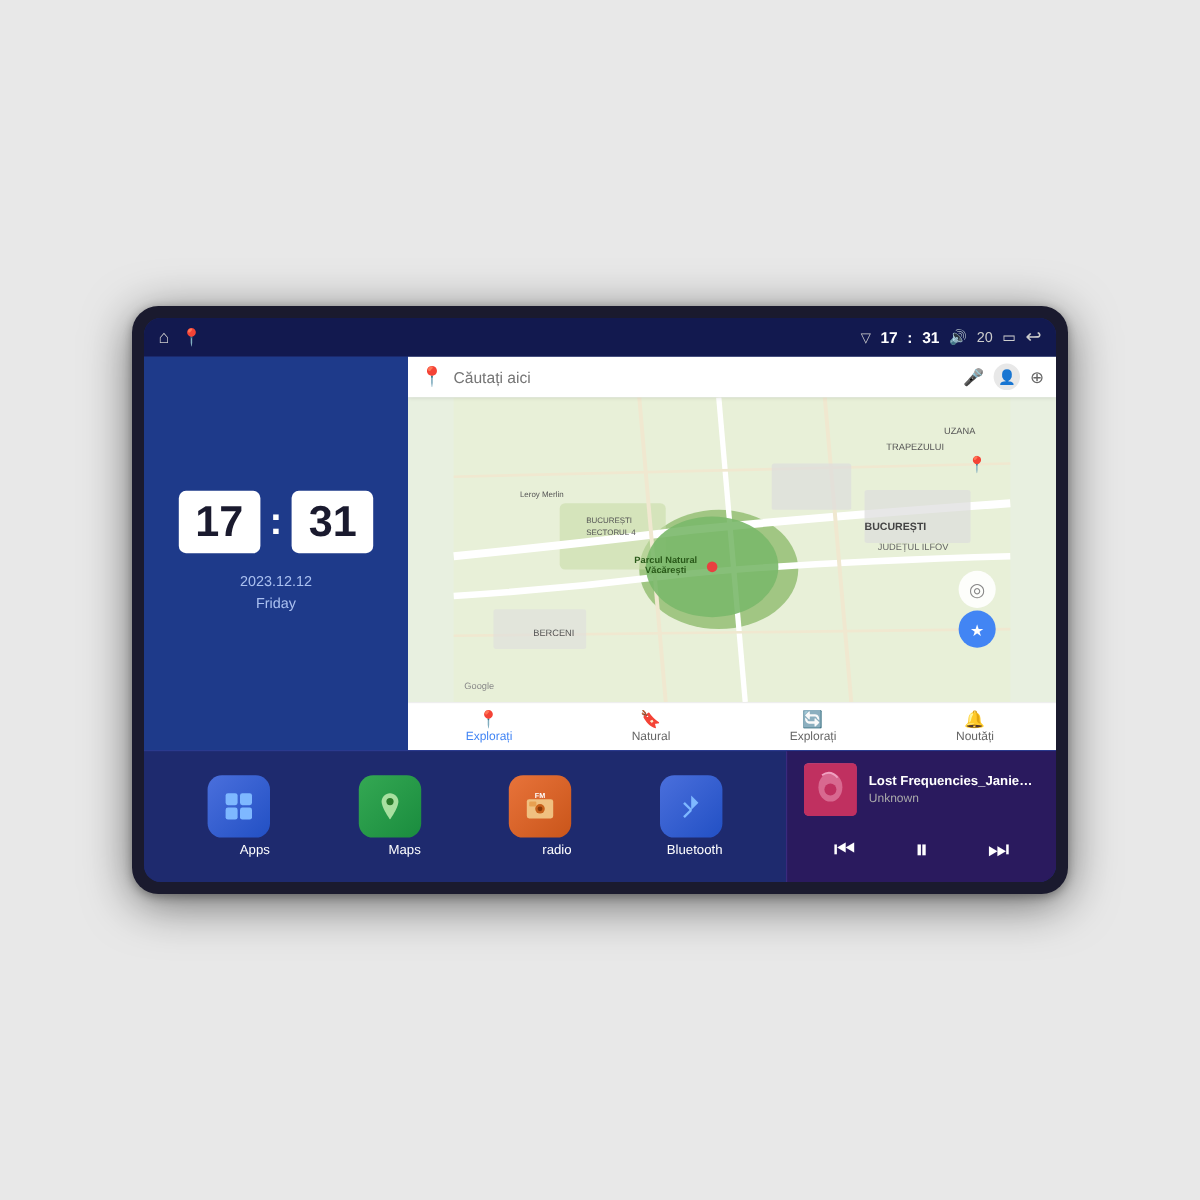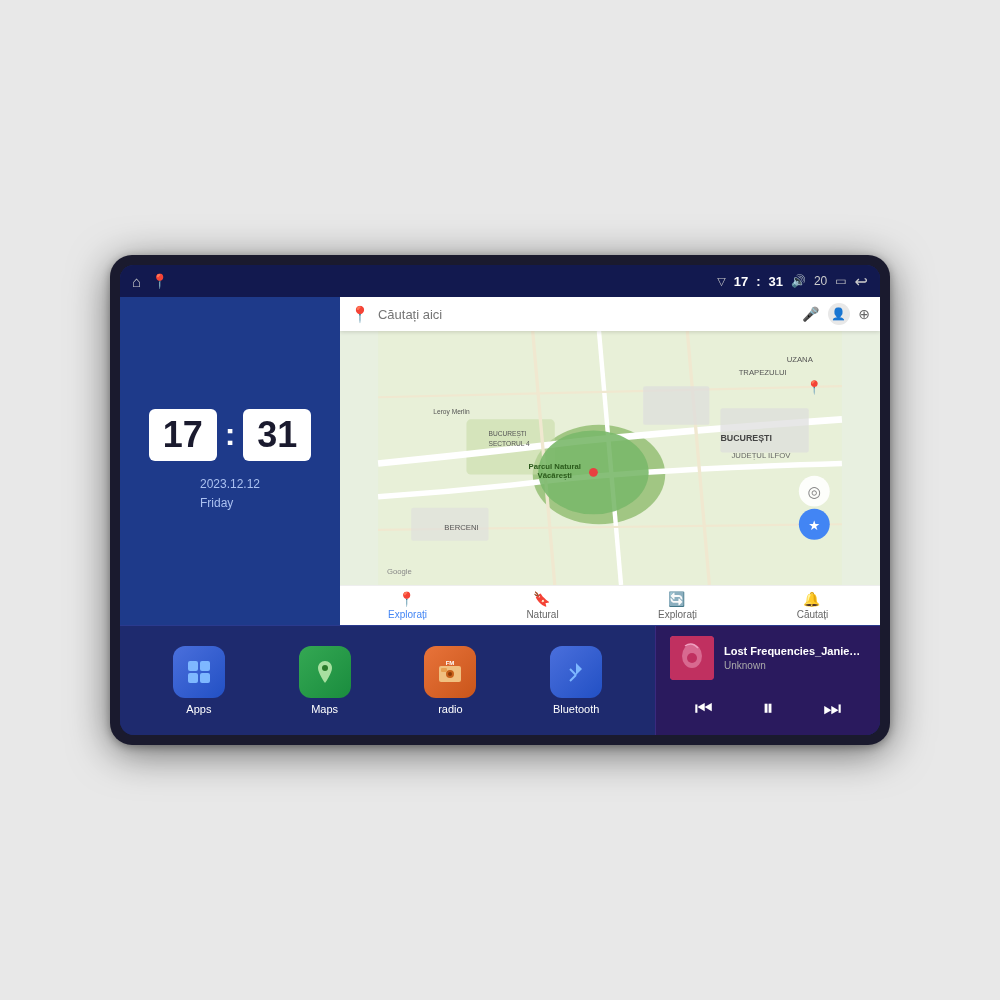--- a/index.html
+++ b/index.html
@@ -84,20 +84,21 @@
       line-height: 1;
     }
     .clock-colon {
       color: #fff;
       font-size: 32px;
       font-weight: 700;
     }
     .clock-date {
       color: #aac0f0;
       font-size: 12px;
+      text-align: center;
       line-height: 1.6;
       margin-top: 6px;
     }
     
     .map-widget {
       flex: 1;
       background: #e8f0e0;
       position: relative;
       overflow: hidden;
       display: flex;
@@ -163,21 +164,21 @@
     .apps-row {
       flex: 1;
       display: flex;
       align-items: center;
       justify-content: space-around;
       padding: 8px 16px;
     }
     .app-item {
       display: flex;
       flex-direction: column;
-      align-items: center;
+      align-items: flex-end;
       gap: 5px;
       cursor: pointer;
     }
     .app-icon {
       width: 52px; height: 52px;
       border-radius: 12px;
       display: flex; align-items: center; justify-content: center;
       font-size: 24px;
     }
     .app-label {
@@ -353,21 +354,21 @@
             <div class="map-bottom-item">
               <span class="icon">🔖</span>
               <span>Natural</span>
             </div>
             <div class="map-bottom-item">
               <span class="icon">🔄</span>
               <span>Explorați</span>
             </div>
             <div class="map-bottom-item">
               <span class="icon">🔔</span>
-              <span>Căutați</span>
+              <span>Noutăți</span>
             </div>
           </div>
         </div>
 
       </div>
 
       <div class="bottom-section">
 
         <div class="apps-row">
 

